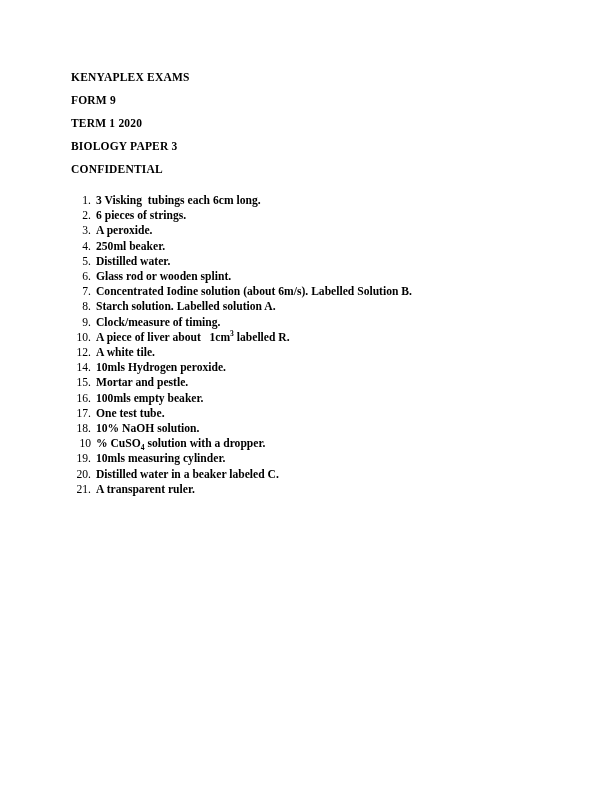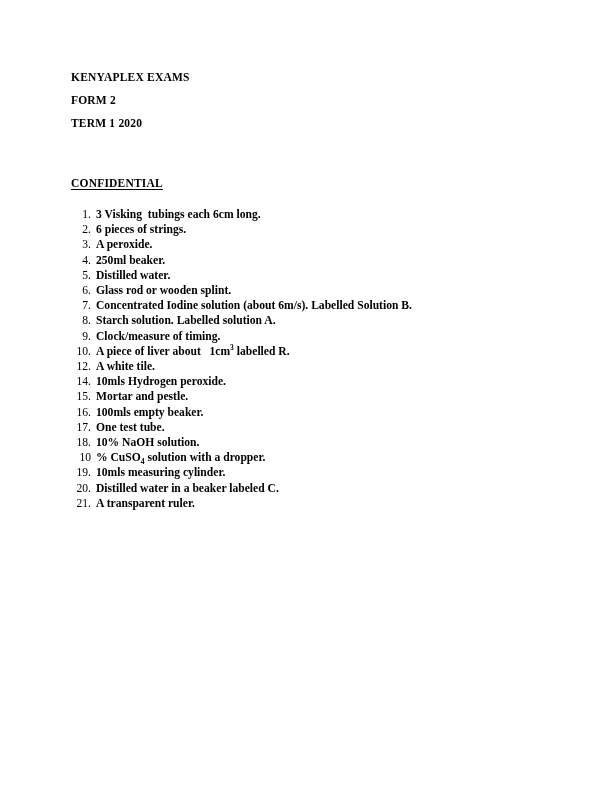--- a/index.html
+++ b/index.html
@@ -27,23 +27,21 @@
     margin: 0 0 12px 0;
   }
   .heading-line {
     font-size: 11.5px;
     font-weight: bold;
     line-height: 23px;
     letter-spacing: 0.2px;
     white-space: pre;
   }
   .heading-line.underlined {
-    text-decoration: underline;
     text-underline-offset: 2px;
-    margin-top: 37px;
   }
   
   .item-list {
     margin: 0;
     padding: 0;
     list-style: none;
   }
   .item-row {
     display: flex;
     align-items: baseline;
@@ -77,22 +75,23 @@
     line-height: 0;
   }
 </style>
 </head>
 <body>
 
 <div class="page">
 
   <div class="headings">
       <div class="heading-line">KENYAPLEX EXAMS</div>
-      <div class="heading-line">FORM 2</div>
+      <div class="heading-line">FORM 9</div>
       <div class="heading-line">TERM 1 2020</div>
+      <div class="heading-line">BIOLOGY PAPER 3</div>
       <div class="heading-line underlined">CONFIDENTIAL</div>
     </div>
 
   <ol class="item-list">
       <li class="item-row"><span class="item-num">1.</span><span class="item-gap"></span><span class="item-text">3 Visking  tubings each 6cm long.</span></li>
       <li class="item-row"><span class="item-num">2.</span><span class="item-gap"></span><span class="item-text">6 pieces of strings.</span></li>
       <li class="item-row"><span class="item-num">3.</span><span class="item-gap"></span><span class="item-text">A peroxide.</span></li>
       <li class="item-row"><span class="item-num">4.</span><span class="item-gap"></span><span class="item-text">250ml beaker.</span></li>
       <li class="item-row"><span class="item-num">5.</span><span class="item-gap"></span><span class="item-text">Distilled water.</span></li>
       <li class="item-row"><span class="item-num">6.</span><span class="item-gap"></span><span class="item-text">Glass rod or wooden splint.</span></li>

